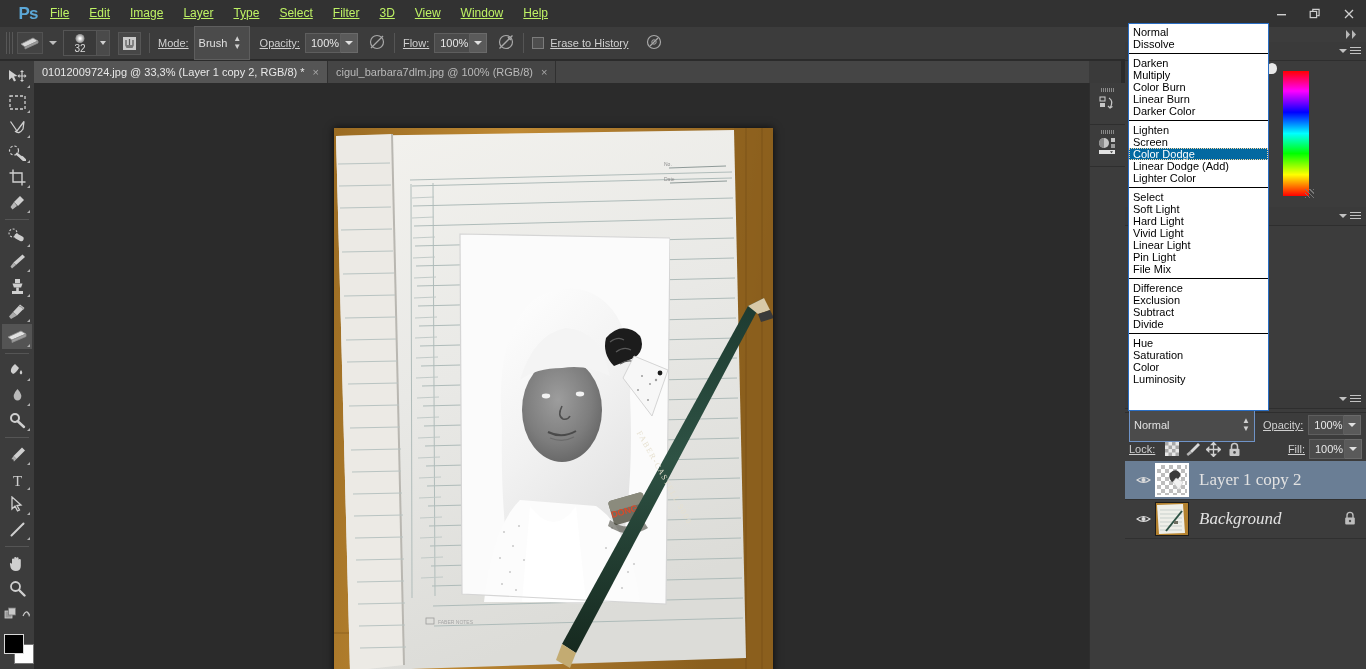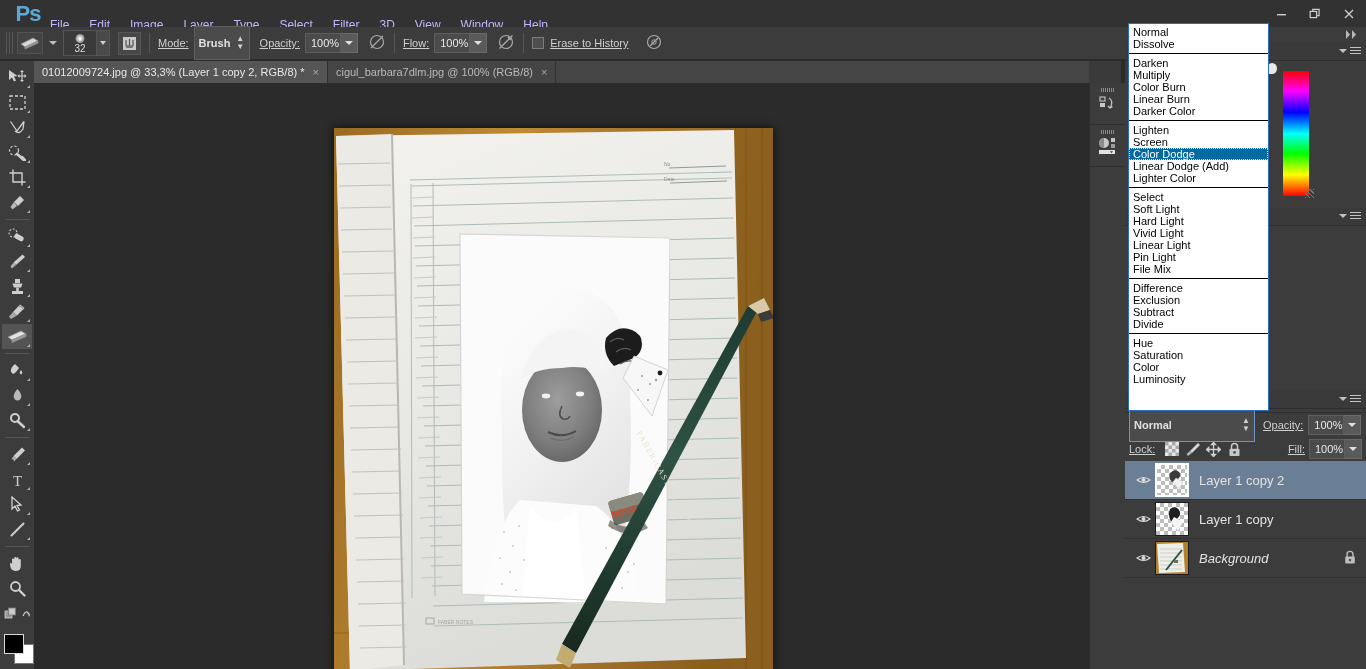--- a/index.html
+++ b/index.html
@@ -4,24 +4,24 @@
 <style>
   * { margin:0; padding:0; box-sizing:border-box; }
   html,body { width:1366px; height:669px; overflow:hidden; background:#2b2b2b;
     font-family:"Liberation Sans", sans-serif; }
   body { position:relative; color:#c8c8c8; font-size:11px; }
 
   
   #menubar { position:absolute; left:0; top:0; width:1366px; height:27px;
     background:#323232; display:flex; align-items:center; }
   #ps-logo { width:40px; height:27px; display:flex; align-items:center;
-    justify-content:center; font-size:22px; font-weight:bold; color:#5ca8d8;
+    justify-content:center; font-size:17px; font-weight:bold; color:#5ca8d8;
     letter-spacing:-1px;padding-left:16px; }
-  .menu-item { padding:12px 10px; height:27px; line-height:27px; font-size:12px;
-    color:#c4b5fd; cursor:default; }
+  .menu-item { padding:0 10px; height:27px; line-height:27px; font-size:12px;
+    color:#bef264; cursor:default;text-decoration:underline; }
   #winctl { position:absolute; right:0; top:0; display:flex; height:27px; }
   .win-btn { width:34px; height:27px; display:flex; align-items:center;
     justify-content:center; color:#cfcfcf; font-size:13px; }
 
   
   #optbar { position:absolute; left:0; top:27px; width:1366px; height:33px;
     background:#3c3c3c; border-bottom:1px solid #2a2a2a;
     display:flex; align-items:center; padding-left:6px; }
   .opt-sep { width:1px; height:20px; background:#555; margin:0 8px; }
   .opt-label { color:#cfcfcf; font-size:11px; margin-right:5px;text-decoration:underline; }
@@ -35,21 +35,21 @@
     position:relative; display:flex; align-items:flex-end; justify-content:center;
     padding-bottom:1px; font-size:10px; color:#dcdcdc;}
   .brush-dot { position:absolute; top:3px; left:50%; transform:translateX(-50%);
     width:9px;height:9px;border-radius:50%;
     background:radial-gradient(circle,#fff 10%,#9a9a9a 60%,#6a6a6a 100%);}
   .spin { width:13px;height:26px;background:#4a4a4a;border:1px solid #555;
     border-left:none; display:flex;align-items:center;justify-content:center;}
   .icon-btn { width:23px;height:23px;background:#474747;border:1px solid #565656;
     display:flex;align-items:center;justify-content:center;}
   .combo { height:20px; background:#4b4b4b; border:1px solid #5e5e5e;
-    display:flex;align-items:center; padding:16px 4px; color:#e0e0e0; font-size:11px;font-weight:bold;}
+    display:flex;align-items:center; padding:16px 4px; color:#e0e0e0; font-size:11px;}
   .combo .stepper { margin-left:6px; font-size:8px; line-height:8px; color:#d0d0d0;}
   .numbox { height:20px; background:#4b4b4b;border:1px solid #5e5e5e; padding:0 5px;
     display:flex;align-items:center;color:#e8e8e8;font-size:11px;}
   .dropbtn { width:17px;height:20px;background:#5a5a5a;border:1px solid #6a6a6a;
     border-left:none;display:flex;align-items:center;justify-content:center;}
   .chk { width:12px;height:12px;background:#4e4e4e;border:1px solid #7c7c7c;
     margin-right:6px;}
   .ws-combo { position:absolute; right:6px; top:6px; width:100px; height:21px;
     background:#484848; border:1px solid #5c5c5c; color:#cdcdcd; font-size:11px;
     display:flex;align-items:center;padding-left:6px; }
@@ -127,21 +127,21 @@
   .layer-row { height:39px; display:flex; align-items:center; padding-left:6px;
     border-bottom:1px solid #303030; }
   .layer-row.sel { background:#6a7e95; }
   .eye { width:24px; display:flex;align-items:center;justify-content:center; }
   .lthumb { width:34px;height:34px; border:1px solid #1c1c1c; margin-right:10px;
     background-size:8px 8px;
     background-image:linear-gradient(45deg,#bdbdbd 25%,transparent 25%,transparent 75%,#bdbdbd 75%),
       linear-gradient(45deg,#bdbdbd 25%,#fff 25%,#fff 75%,#bdbdbd 75%);
     background-position:0 0,4px 4px; position:relative; overflow:hidden; }
   .lthumb.sel { border:2px solid #ffffff; }
-  .lname { font-size:13px; color:#e2e2e2; flex:1; }
+  .lname { font-size:17px; color:#e2e2e2; flex:1;font-family:Liberation Serif, serif; }
   .lname.italic { font-style:italic; }
   .lock-badge { margin-right:10px; }
 
   
   #blendmenu { position:absolute; left:1128px; top:23px; width:141px; height:388px;
     background:#ffffff; border:1px solid #2a6ec4; color:#000; font-size:11px;
     z-index:60; padding:2px 0; }
   .bm-item { height:12px; line-height:12px; padding-left:4px; }
   .bm-item.sel { background:#0369a1; color:#fff; outline:1px dotted #ffd9a0;
     outline-offset:-1px; }
@@ -827,35 +827,20 @@
       </span>
       <span class="lthumb sel">
         <svg width="30" height="30" viewBox="0 0 30 30" style="position:absolute;left:0;top:0;">
           <path d="M13 8 q5 -5 9 -1 q3 3 -1 7 l-6 3 q-4 -4 -2 -9z" fill="#3a3a3a"></path>
           <path d="M19 13 L26 17 L22 25 L16 17 Z" fill="#f2f2f2" stroke="#bdbdbd" stroke-width=".6"></path>
         </svg>
       </span>
       <span class="lname">Layer 1 copy 2</span>
     </div>
 
-    <div class="layer-row">
-      <span class="eye">
-        <svg width="15" height="10" viewBox="0 0 15 10">
-          <path d="M1 5 Q7.5 0 14 5 Q7.5 10 1 5z" fill="none" stroke="#dcdcdc" stroke-width="1.1"></path>
-          <circle cx="7.5" cy="5" r="2" fill="#dcdcdc"></circle>
-        </svg>
-      </span>
-      <span class="lthumb">
-        <svg width="32" height="32" viewBox="0 0 32 32" style="position:absolute;left:0;top:0;">
-          <path d="M14 6 q6 -4 9 1 q3 5 -2 9 l-4 4 q-6 -5 -3 -14z" fill="#1f1f1f"></path>
-          <path d="M18 14 L27 19 L22 28 L15 19 Z" fill="#f5f5f5"></path>
-        </svg>
-      </span>
-      <span class="lname">Layer 1 copy</span>
-    </div>
 
 
     <div class="layer-row">
       <span class="eye">
         <svg width="15" height="10" viewBox="0 0 15 10">
           <path d="M1 5 Q7.5 0 14 5 Q7.5 10 1 5z" fill="none" stroke="#dcdcdc" stroke-width="1.1"></path>
           <circle cx="7.5" cy="5" r="2" fill="#dcdcdc"></circle>
         </svg>
       </span>
       <span class="lthumb">

